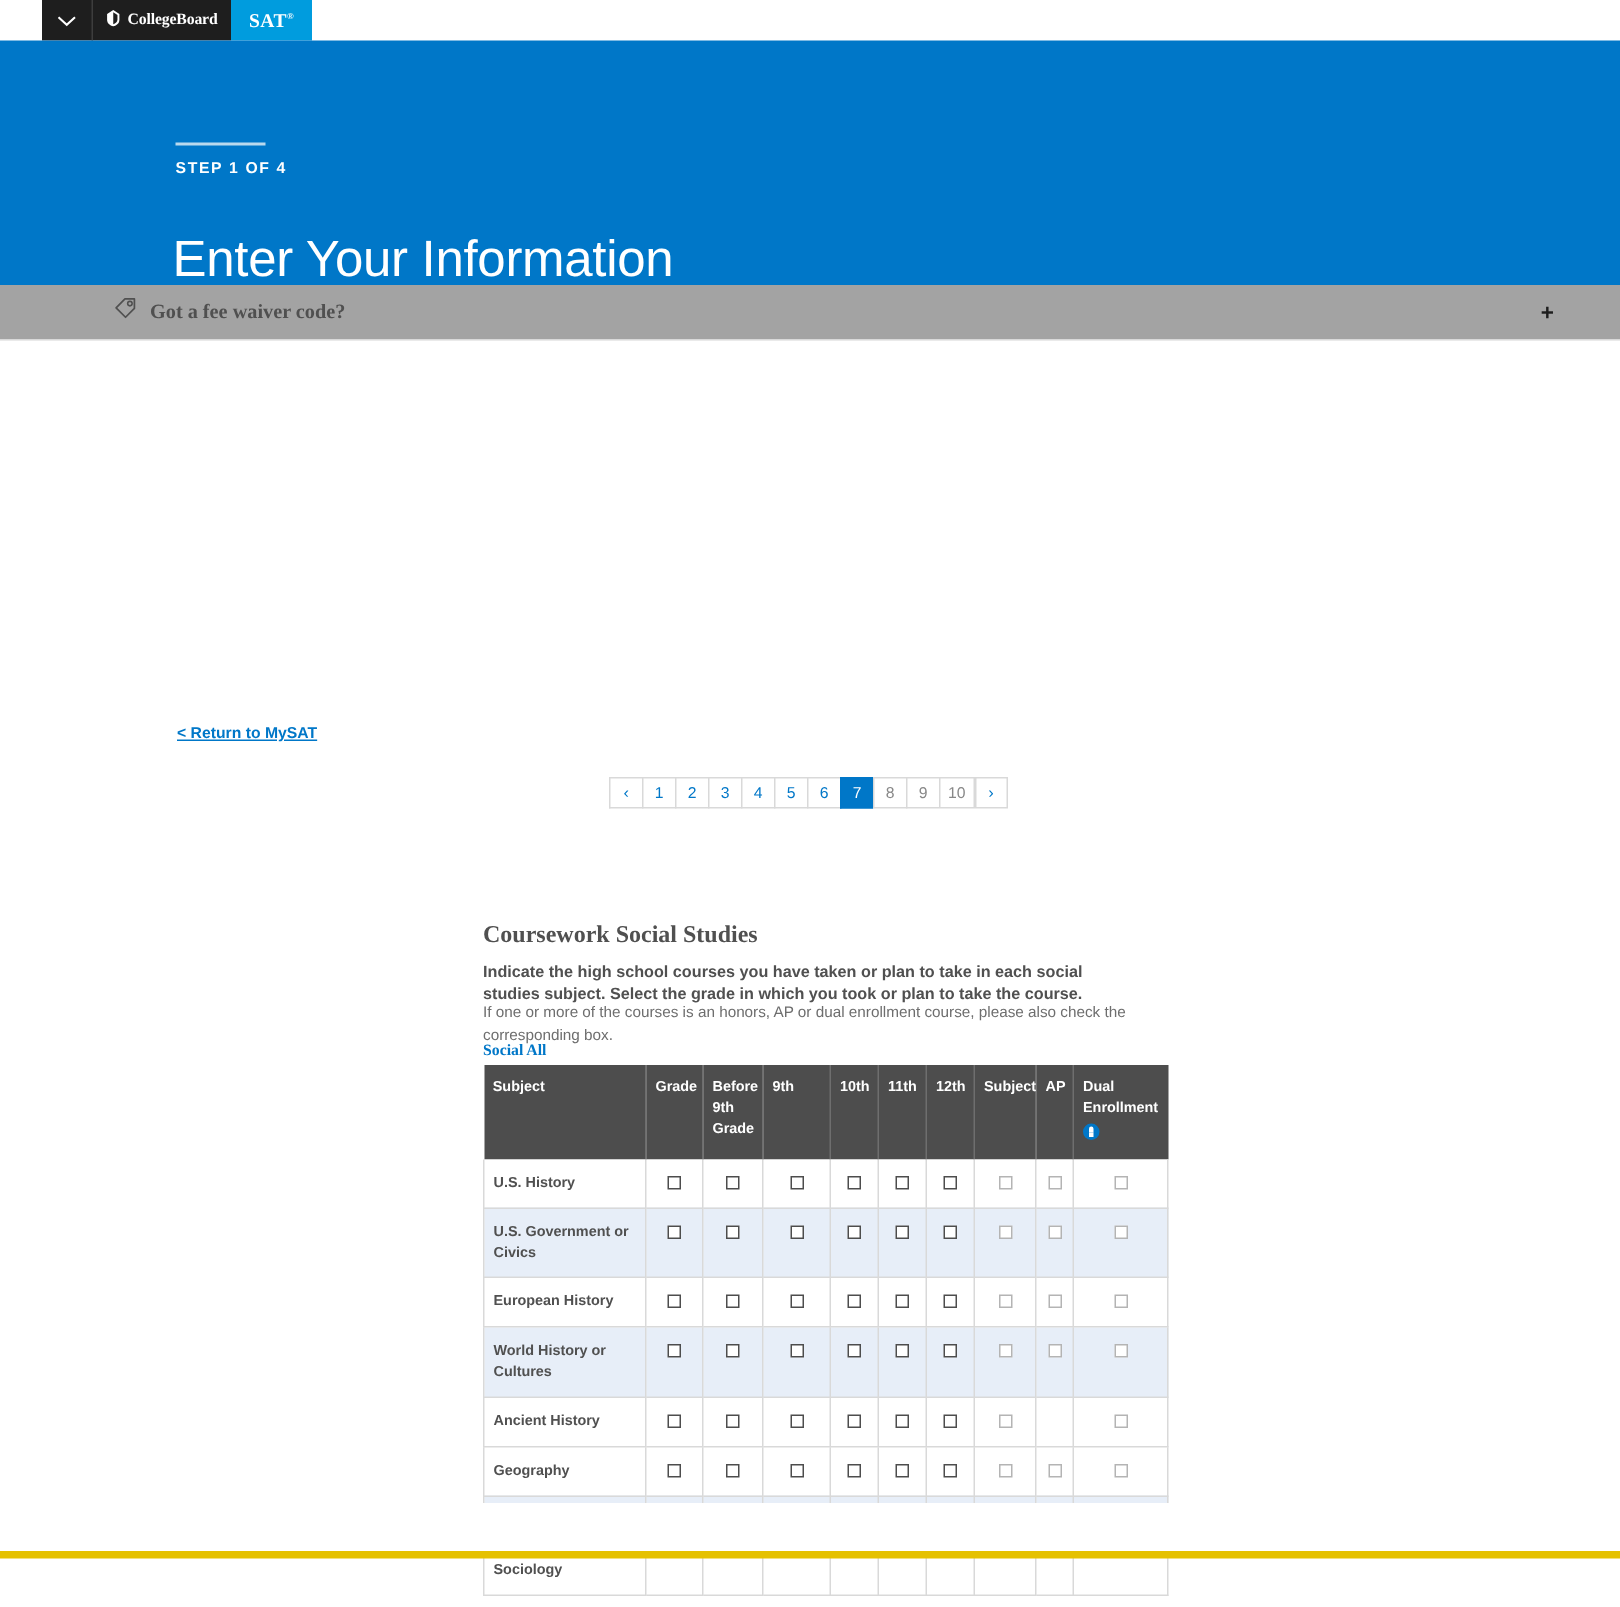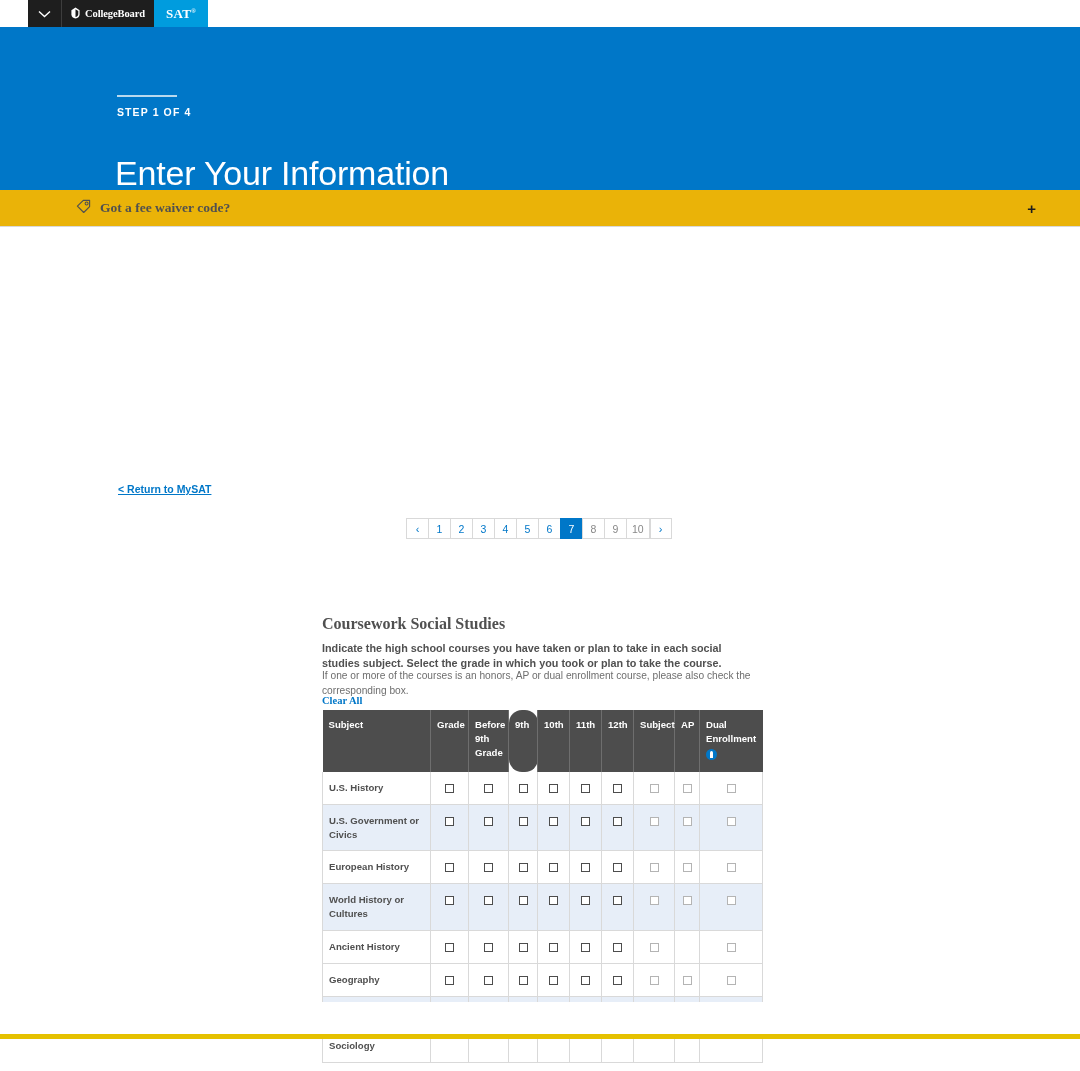--- a/index.html
+++ b/index.html
@@ -113,21 +113,21 @@
     position: absolute; top: 104px; left: 115px;
     color: #ffffff;
     font-size: 34px;
     font-weight: normal;
     letter-spacing: -0.2px;
   }
 
   
   .feewaiver {
     height: 37px;
-    background: #eab308;
+    background: #a3a3a3;
     border-bottom: 1px solid #d9d9d9;
     display: flex; align-items: center;
     padding-left: 76px; padding-right: 44px;
     cursor: pointer;
   }
   .fw-left { display: flex; align-items: center; gap: 9px; }
   .fw-label {
     font-size: 13.5px;
     font-weight: bold;
     color: #505050;
@@ -220,21 +220,21 @@
     text-align: left;
     vertical-align: top;
     padding: 8px 6px 8px 6px;
     border-right: 1px solid #6e6e6e;
     line-height: 1.45;
   }
   table.coursework th:last-child { border-right: none; }
   table.coursework th.subject-col { width: 108px; }
   table.coursework th.c-none { width: 38px; }
   table.coursework th.c-b9 { width: 40px; }
-  table.coursework th.c-9 { width: 29px; border-radius: 13px; }
+  table.coursework th.c-9 { width: 45px; }
   table.coursework th.c-10 { width: 32px; }
   table.coursework th.c-11 { width: 32px; }
   table.coursework th.c-12 { width: 32px; }
   table.coursework th.c-honors { width: 41px; }
   table.coursework th.c-ap { width: 25px; }
   table.coursework th.c-de { width: 63px; }
 
   table.coursework td {
     border: 1px solid #d9d9d9;
     border-top: none;
@@ -357,21 +357,21 @@
     </div>
     <div id="pagination-pages" style="display:contents"><div class="pg">1</div><div class="pg">2</div><div class="pg">3</div><div class="pg">4</div><div class="pg">5</div><div class="pg">6</div><div class="pg current">7</div><div class="pg muted">8</div><div class="pg muted">9</div><div class="pg muted">10</div></div>
     <div class="pg arrow">
       <span>›</span>
     </div>
   </div>
 
   <h2 class="section-title">Coursework Social Studies</h2>
   <p class="instr-bold">Indicate the high school courses you have taken or plan to take in each social studies subject. Select the grade in which you took or plan to take the course.</p>
   <p class="instr-light">If one or more of the courses is an honors, AP or dual enrollment course, please also check the corresponding box.</p>
-  <a class="clear-all">Clear All</a>
+  <a class="clear-all">Social All</a>
 
   <div class="tablewrap">
     <table class="coursework">
       <thead>
         <tr>
           <th class="subject-col">Subject</th>
           <th class="c-none">Grade</th>
           <th class="c-b9">Before 9th Grade</th>
           <th class="c-9">9th</th>
           <th class="c-10">10th</th>

